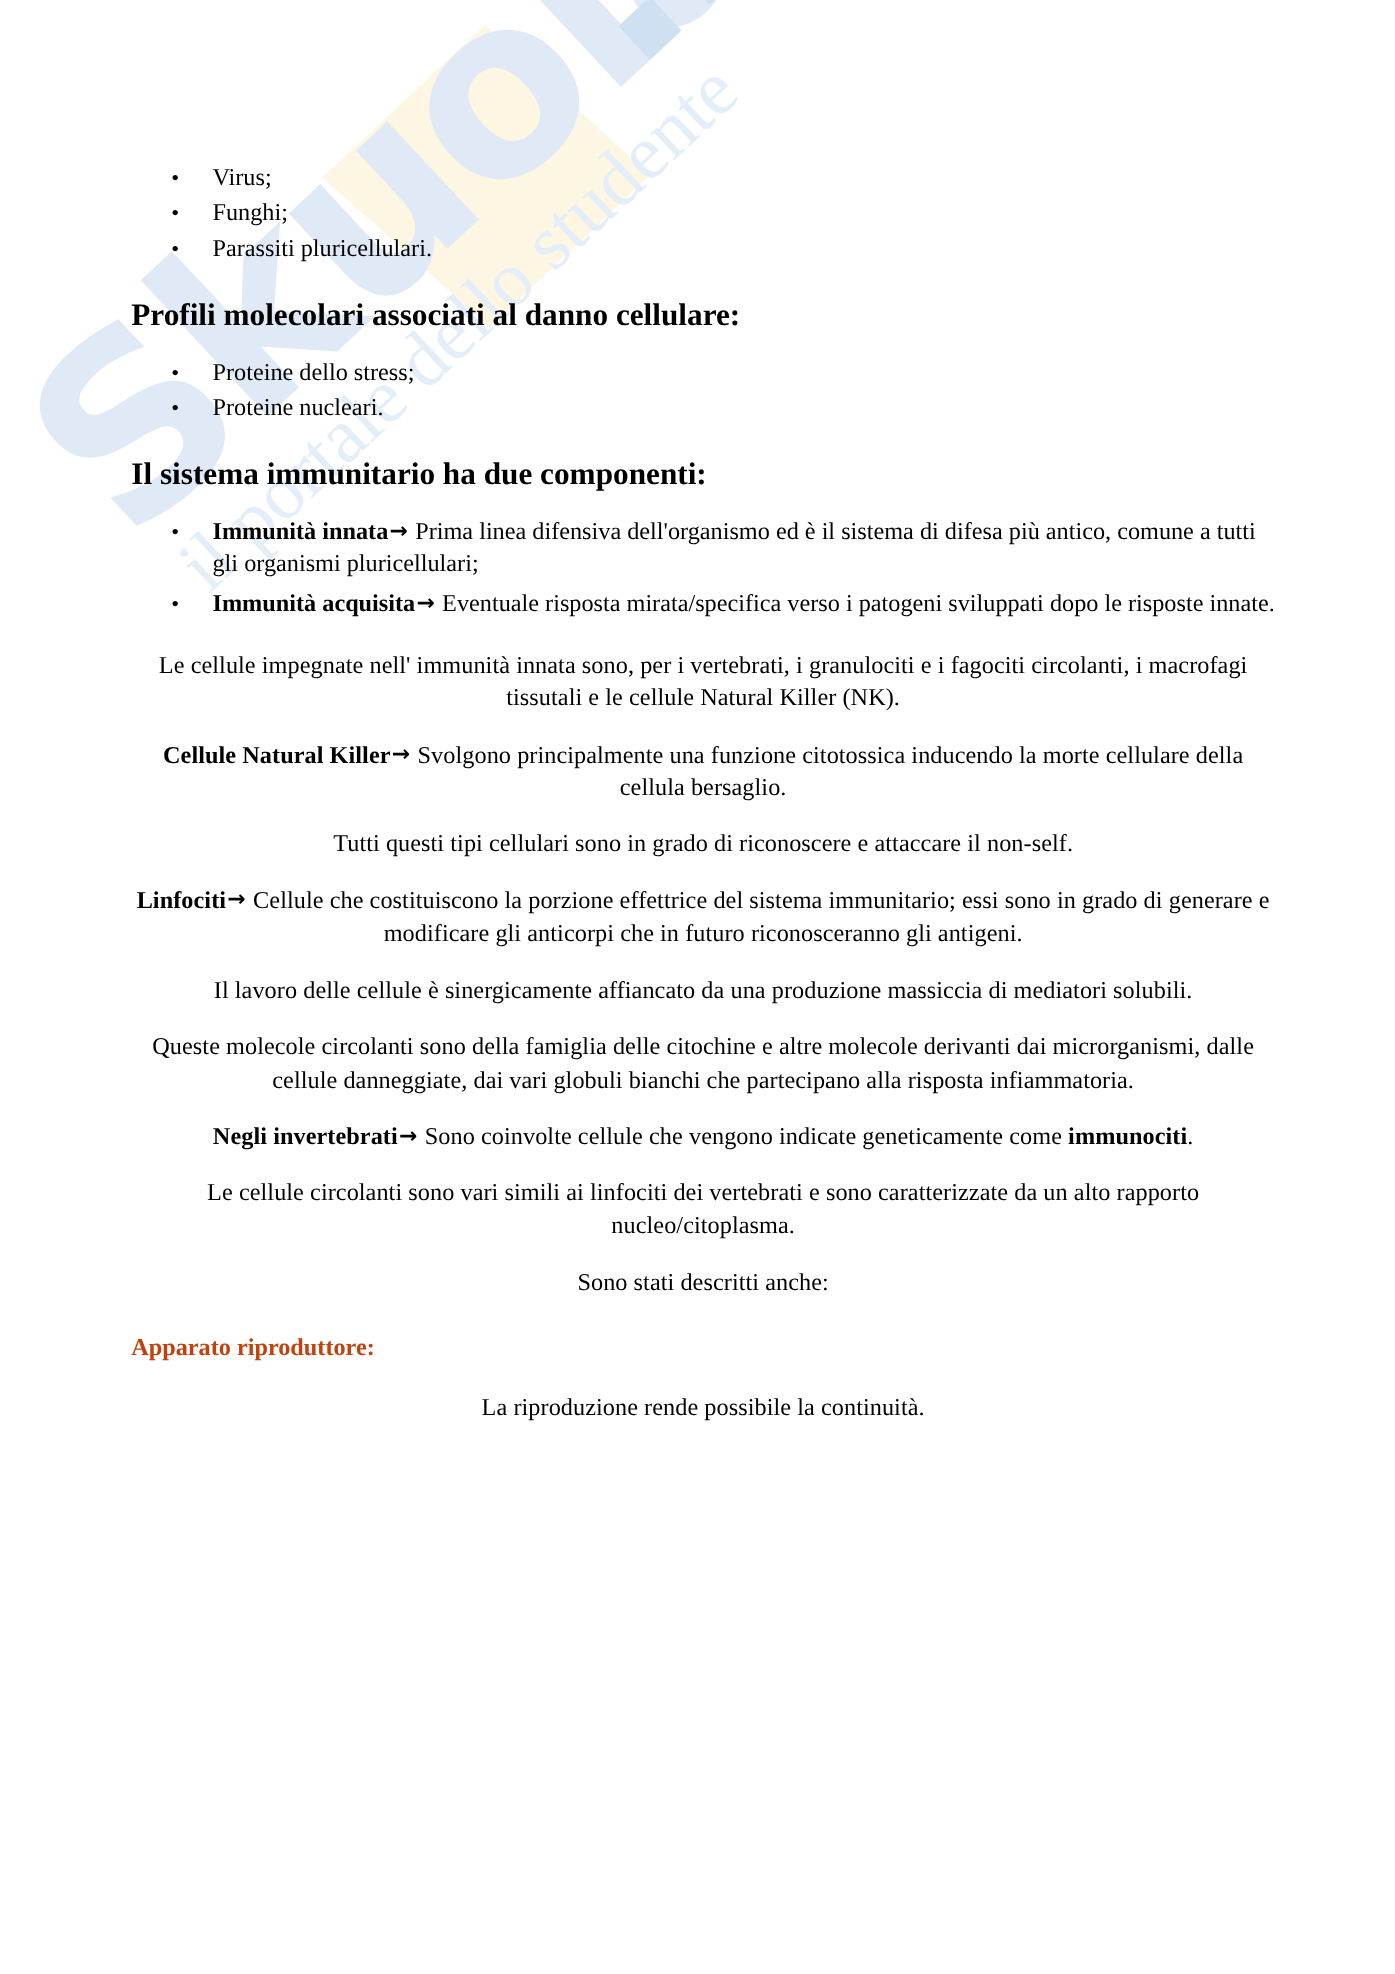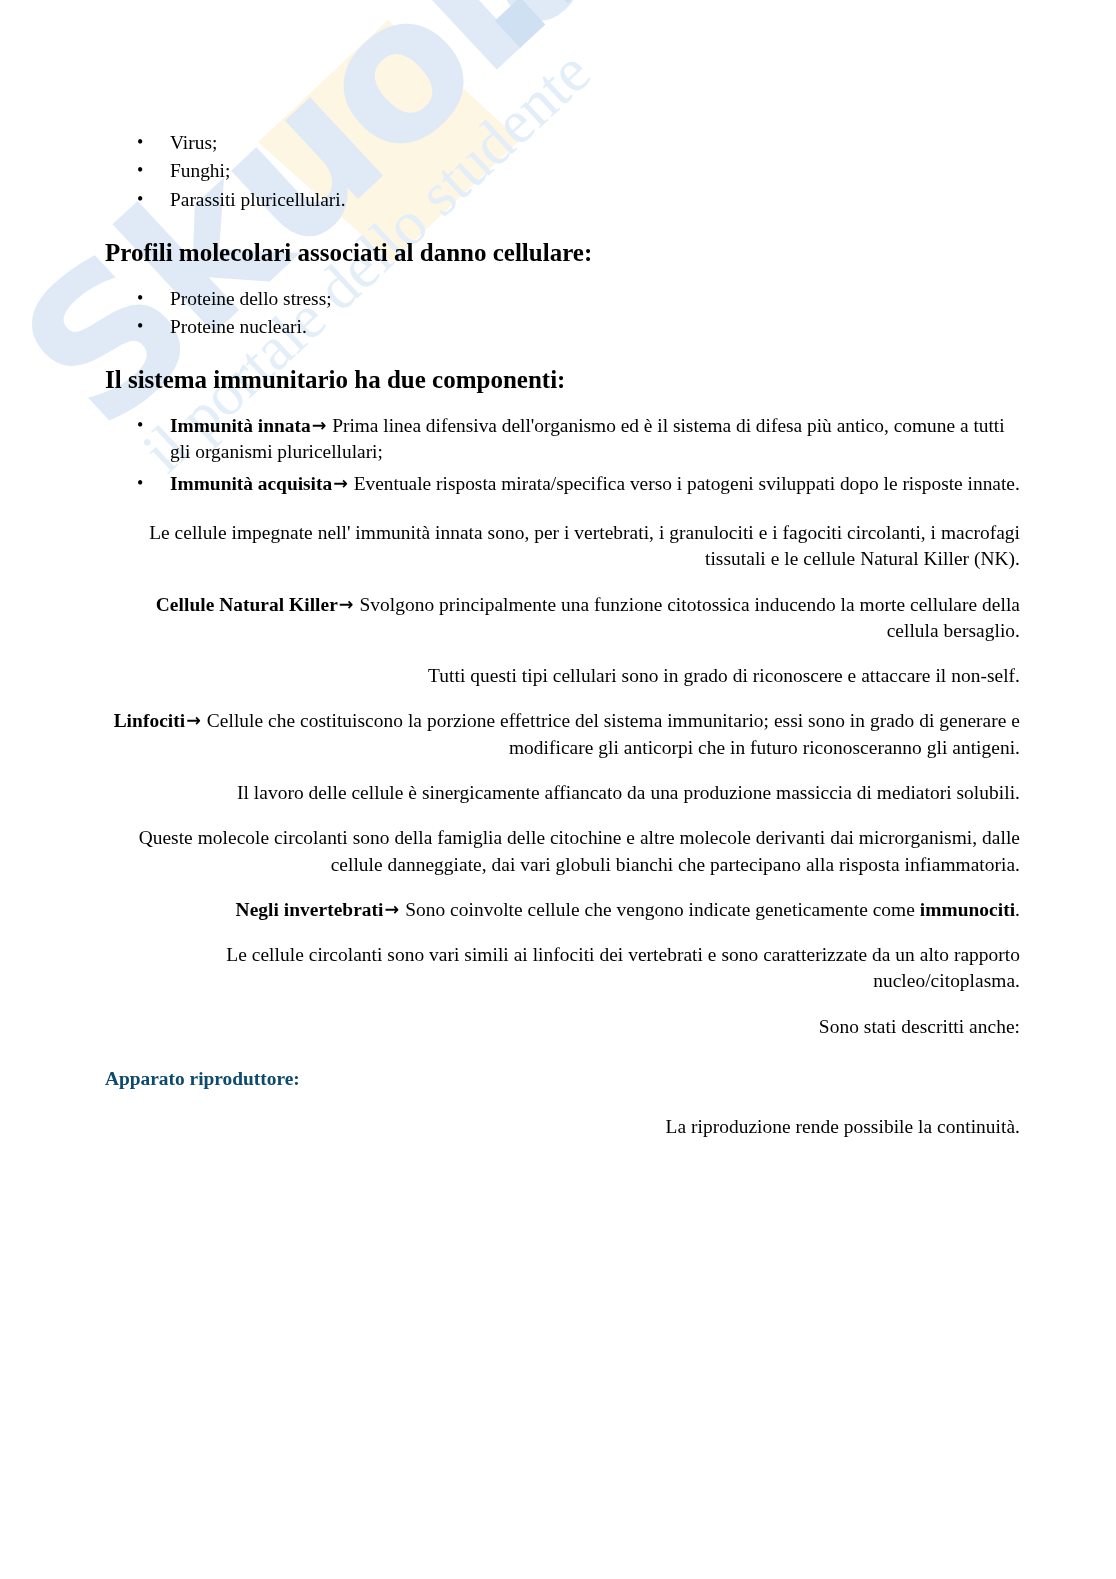--- a/index.html
+++ b/index.html
@@ -39,37 +39,37 @@
     position: relative;
     z-index: 2;
     padding: 118px 96px 0 105px;
     box-sizing: border-box;
   }
 
   p.para {
     margin: 0 0 19px 0;
     font-size: 19.4px;
     line-height: 1.355;
-    text-align: right;
+    text-align: center;
     letter-spacing: 0.05px;
   }
 
   p.heading {
     margin: 0 0 16px 0;
     font-size: 25px;
     line-height: 1.355;
     font-weight: bold;
   }
 
   p.heading-green {
     margin: 26px 0 22px 0;
     font-size: 19.4px;
     line-height: 1.355;
     font-weight: bold;
-    color: #0c4a6e;
+    color: #c2410c;
   }
 
   ul.bullets {
     margin: 12px 0 16px 0;
     padding: 0;
     list-style: none;
   }
   ul.bullets.tight { margin-bottom: 14px; }
 
   ul.bullets > li {

